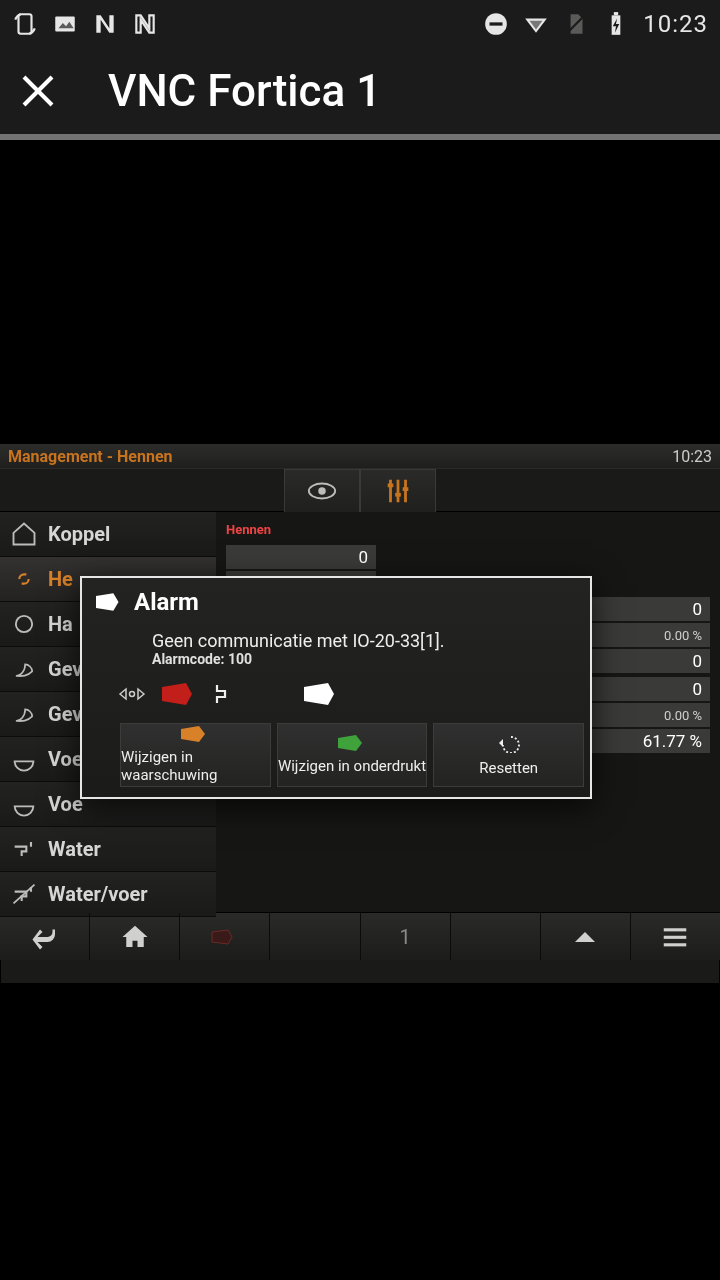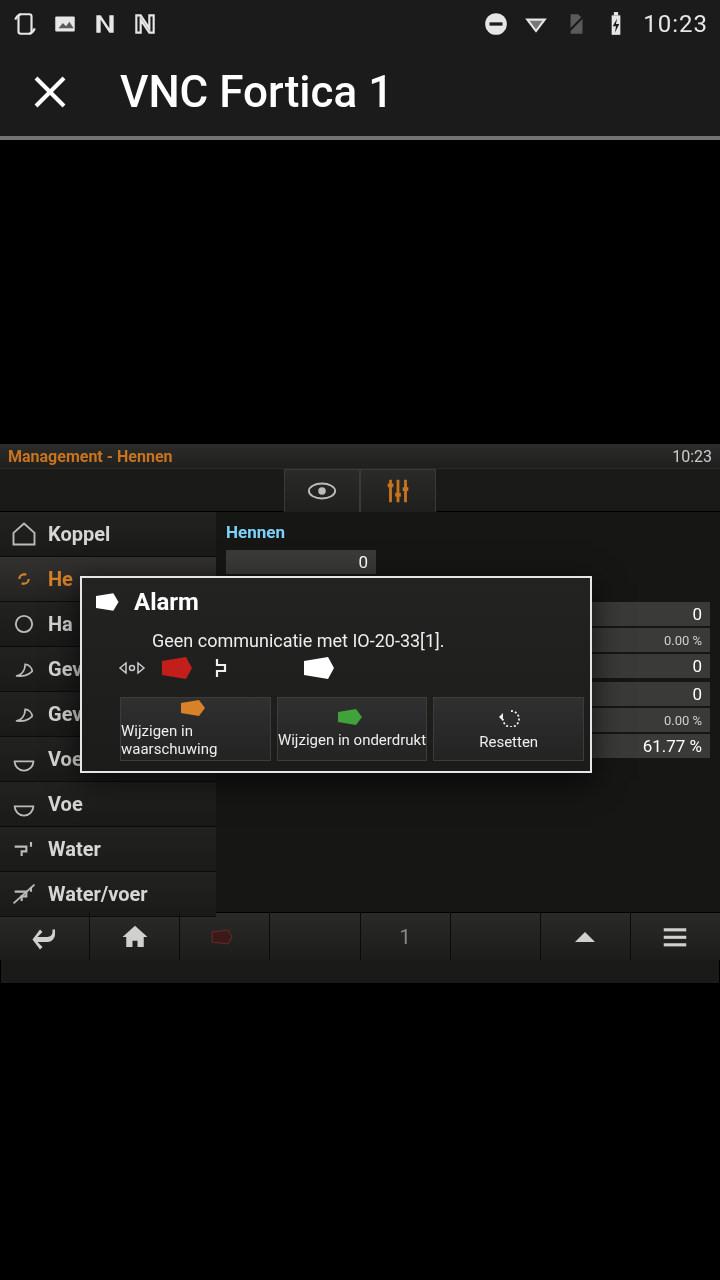--- a/index.html
+++ b/index.html
@@ -27,23 +27,23 @@
   .status-clock { font-size: 24px; letter-spacing: 1px; }
 
   .ico-svg { width: 26px; height: 26px; fill: #e6e6e6; }
 
   
   .app-header {
     height: 92px;
     background: #1b1b1b;
     display: flex;
     align-items: center;
-    padding: 0 28px;
+    padding: 0 16px;
     gap: 48px;
-    border-bottom: 4px solid #737373;
+    border-bottom: 6px solid #737373;
   }
   .close-btn { width: 44px; height: 44px; display:flex; align-items:center; justify-content:center; }
   .close-btn svg { width: 40px; height: 40px; stroke: #fff; stroke-width: 4; }
   .app-title { color: #fff; font-size: 44px; font-weight: 500; }
 
   
   .vnc {
     position: absolute;
     left: 0; right: 0;
     top: 444px;
@@ -93,21 +93,21 @@
     font-size: 20px;
     font-weight: 700;
     color: #d6d6d4;
     border-bottom: 1px solid #0c0c0c;
     background: linear-gradient(#222221,#1a1a19);
   }
   .side-item.active { color: #d88128; background: linear-gradient(#333231,#232221); }
   .side-item .sicon { width: 28px; height: 28px; }
 
   .content { flex: 1; background: #161615; padding: 6px 10px; }
-  .content-title { color: #7dd3fc; font-weight: 700; font-size: 17px; padding: 4px 0 8px 0; }
+  .content-title { color: #ef4444; font-weight: 700; font-size: 13px; padding: 4px 0 8px 0; }
 
   .data-rows { display: flex; flex-direction: column; gap: 2px; }
   .data-row { display: flex; align-items: flex-start; }
   .data-label {
     flex: 1; height: 26px;
     padding: 2px 8px;
     background: linear-gradient(#2e2e2d,#232322);
     color: #cfcfcd; font-size: 17px;
     display: flex; align-items: center; gap: 8px;
   }
@@ -376,20 +376,21 @@
 </div>
 
 <div class="alarm-dialog">
   <div class="alarm-hdr">
     <svg viewBox="0 0 30 20">
         <polygon points="0,3 20,0 26,10 20,20 0,17" fill="#fff"></polygon>
       </svg>
     <span class="title">Alarm</span>
   </div>
   <div class="alarm-msg">Geen communicatie met IO-20-33[1].</div>
+  <div class="alarm-code">Alarmcode: 100</div>
   <div class="alarm-row">
     <svg width="28" height="14" viewBox="0 0 28 14">
         <polygon points="2,7 8,2 8,12" fill="none" stroke="#ccc" stroke-width="1.5"></polygon>
         <polygon points="26,7 20,2 20,12" fill="none" stroke="#ccc" stroke-width="1.5"></polygon>
         <circle cx="14" cy="7" r="2.5" fill="none" stroke="#ccc" stroke-width="1.5"></circle>
       </svg>
     <svg width="36" height="22" viewBox="0 0 36 22">
         <polygon points="0,4 24,0 30,11 24,22 0,18" fill="#c21f1a"></polygon>
       </svg>
     <svg width="14" height="22" viewBox="0 0 14 22">

